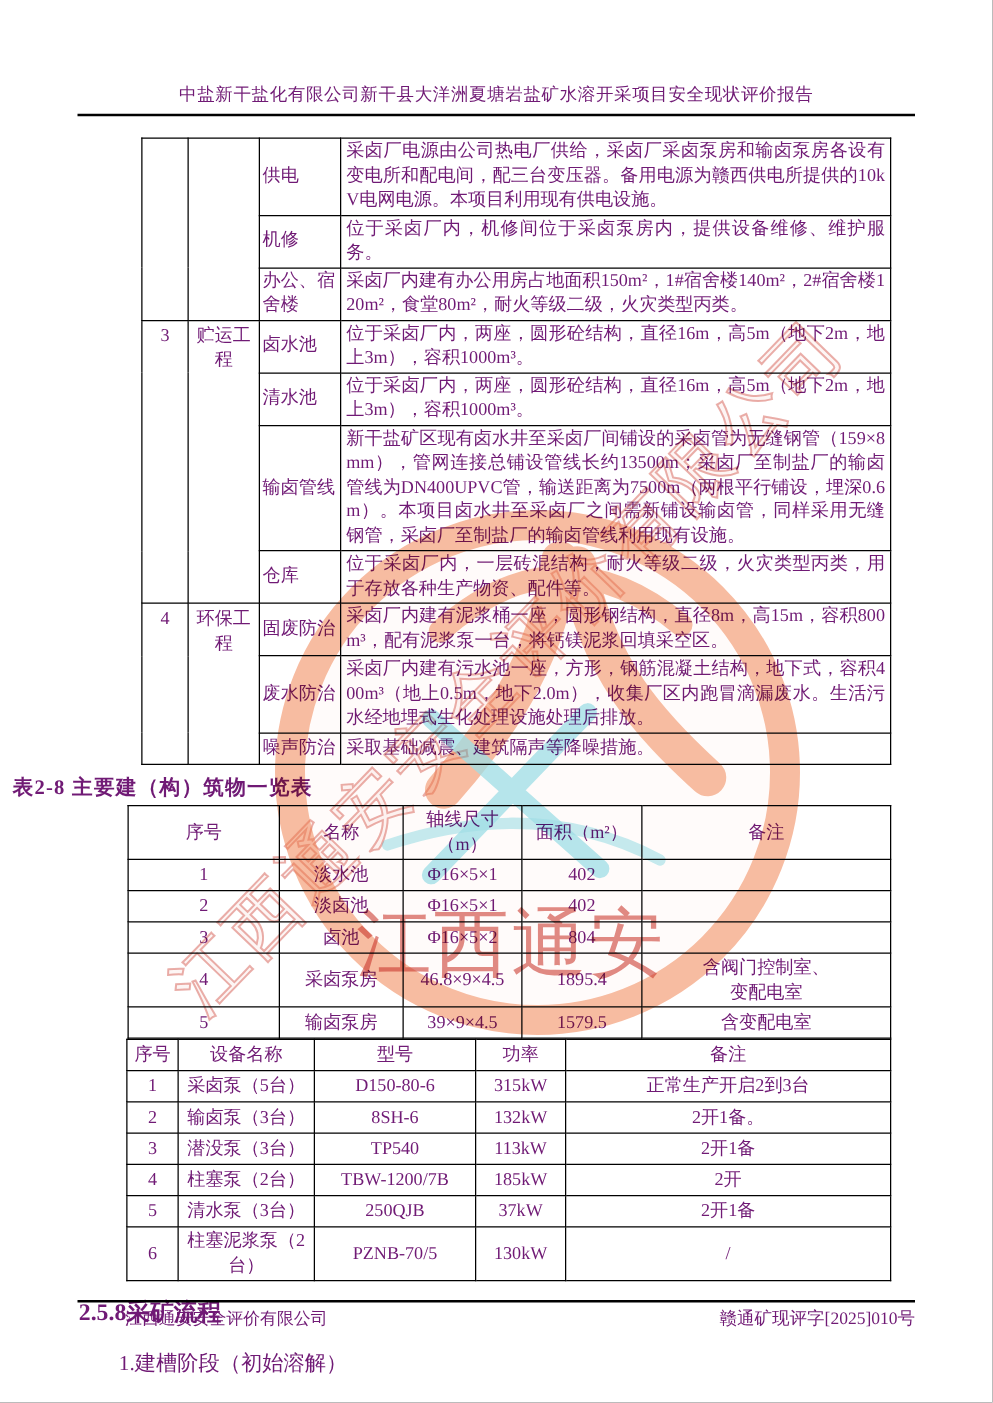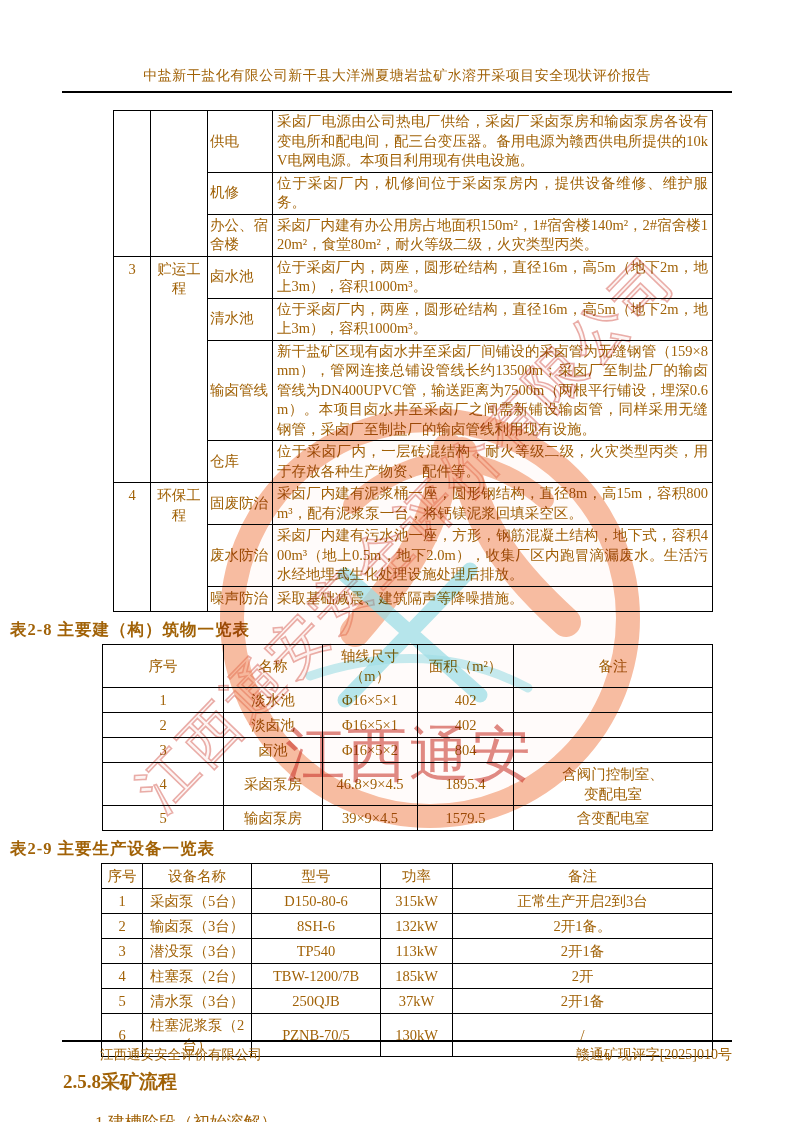--- a/index.html
+++ b/index.html
@@ -1,17 +1,17 @@
 <!DOCTYPE html>
 <html><head>
 <meta charset="utf-8">
 <style>
   html,body{margin:0;padding:0;background:#888;}
   .page{position:relative;width:794px;height:1122px;margin:0 auto;background:#fff;
-        font-family:"Liberation Serif","DejaVu Serif",serif;color:#a16207;overflow:hidden;}
+        font-family:"Liberation Serif","DejaVu Serif",serif;color:#701a75;overflow:hidden;}
   
   .doc-header{position:absolute;top:67px;left:0;right:0;text-align:center;font-size:14px;letter-spacing:.5px;}
   .header-rule{position:absolute;top:91px;left:62px;width:670px;border-top:2px solid #000;}
   
   .content{position:absolute;top:110px;left:0;width:794px;}
   table{border-collapse:collapse;table-layout:fixed;}
   td{border:1.5px solid #000;font-size:14.5px;line-height:19.5px;padding:1px 3px;
      overflow:hidden;word-break:break-all;}
   
   .t-ov{margin-left:113px;width:599px;}
@@ -152,21 +152,20 @@
       <tr>
         <td>5</td>
         <td>输卤泵房</td>
         <td>39×9×4.5</td>
         <td>1579.5</td>
         <td>含变配电室</td>
       </tr>
     </tbody>
       </table>
 
-    <div class="tbl-title">表2-9 主要生产设备一览表</div>
     <table class="t29">
       <colgroup>
           <col style="width:41px">
           <col style="width:109px">
           <col style="width:129px">
           <col style="width:72px">
           <col style="width:260px">
         </colgroup>
       <tbody>
           <tr>

